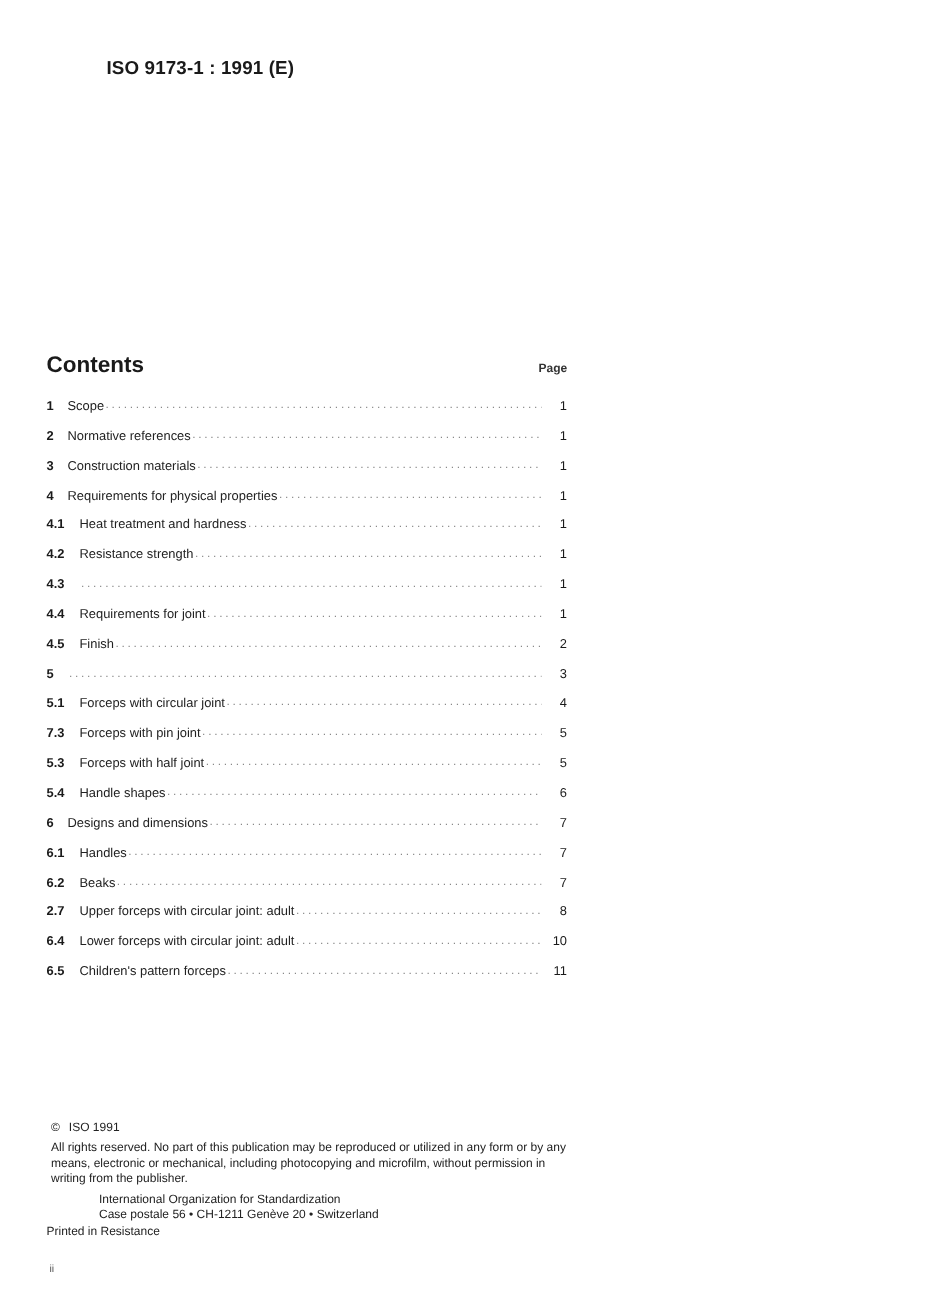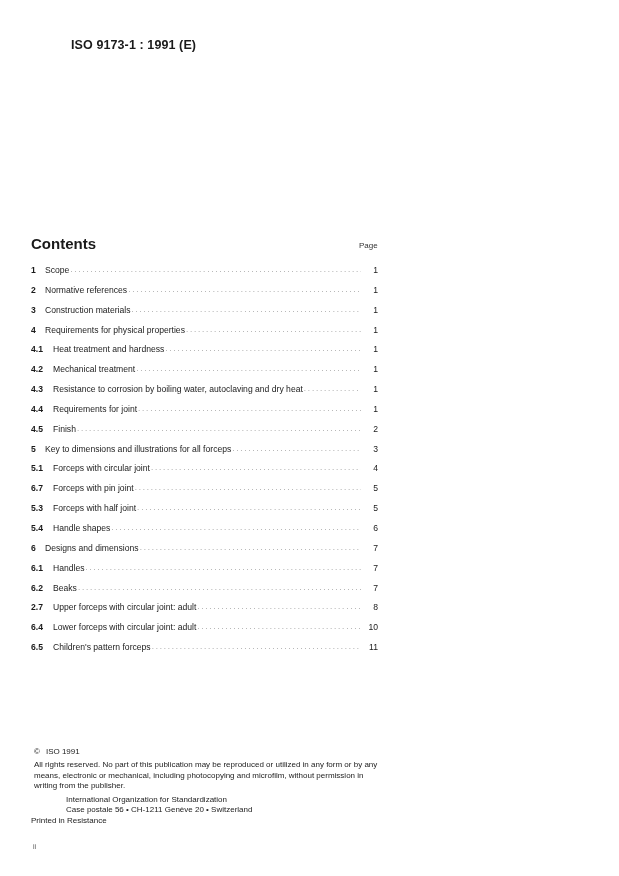--- a/index.html
+++ b/index.html
@@ -10,21 +10,21 @@
     .doc-id {
       position: absolute; left: 31px; top: 38px;
       font-size: 12.5px; font-weight: bold; letter-spacing: 0.1px; padding-left: 40px;
     }
     .contents-title {
       position: absolute; left: 31px; top: 235px;
       font-size: 15px; font-weight: bold;
     }
     .page-label {
       position: absolute; left: 359px; top: 241px;
-      font-size: 8px; color: #333;
+      font-size: 8px; color: #333; font-weight: bold;
     }
     .toc { position: absolute; left: 31px; top: 264px; width: 350px; }
     .toc-row {
       position: relative; height: 19.85px; font-size: 8.6px; line-height: 12px;
       display: flex; align-items: flex-start;
     }
     .toc-num { font-weight: bold; flex: 0 0 auto; }
     .toc-row.main .toc-num { width: 14px; }
     .toc-row.sub .toc-num { width: 22px; }
     .toc-title { flex: 0 0 auto; white-space: nowrap; color: #222; }
@@ -81,56 +81,54 @@
       <span class="toc-page">1</span>
     </div>
     <div class="toc-row sub">
       <span class="toc-num">4.1</span>
       <span class="toc-title">Heat treatment and hardness</span>
       <span class="toc-leader"> ........................................................................................................................</span>
       <span class="toc-page">1</span>
     </div>
     <div class="toc-row sub">
       <span class="toc-num">4.2</span>
-      <span class="toc-title">Mechanical treatment</span>
+      <span class="toc-title">Resistance strength</span>
       <span class="toc-leader"> ........................................................................................................................</span>
       <span class="toc-page">1</span>
     </div>
     <div class="toc-row sub">
       <span class="toc-num">4.3</span>
-      <span class="toc-title">Resistance to corrosion by boiling water, autoclaving and dry heat</span>
       <span class="toc-leader"> ........................................................................................................................</span>
       <span class="toc-page">1</span>
     </div>
     <div class="toc-row sub">
       <span class="toc-num">4.4</span>
       <span class="toc-title">Requirements for joint</span>
       <span class="toc-leader"> ........................................................................................................................</span>
       <span class="toc-page">1</span>
     </div>
     <div class="toc-row sub">
       <span class="toc-num">4.5</span>
       <span class="toc-title">Finish</span>
       <span class="toc-leader"> ........................................................................................................................</span>
       <span class="toc-page">2</span>
     </div>
     <div class="toc-row main">
       <span class="toc-num">5</span>
-      <span class="toc-title">Key to dimensions and illustrations for all forceps</span>
       <span class="toc-leader"> ........................................................................................................................</span>
       <span class="toc-page">3</span>
     </div>
     <div class="toc-row sub">
       <span class="toc-num">5.1</span>
       <span class="toc-title">Forceps with circular joint</span>
       <span class="toc-leader"> ........................................................................................................................</span>
       <span class="toc-page">4</span>
     </div>
     <div class="toc-row sub">
-      <span class="toc-num">6.7</span>
+      <span class="toc-num">7.3</span>
       <span class="toc-title">Forceps with pin joint</span>
       <span class="toc-leader"> ........................................................................................................................</span>
       <span class="toc-page">5</span>
     </div>
     <div class="toc-row sub">
       <span class="toc-num">5.3</span>
       <span class="toc-title">Forceps with half joint</span>
       <span class="toc-leader"> ........................................................................................................................</span>
       <span class="toc-page">5</span>
     </div>

